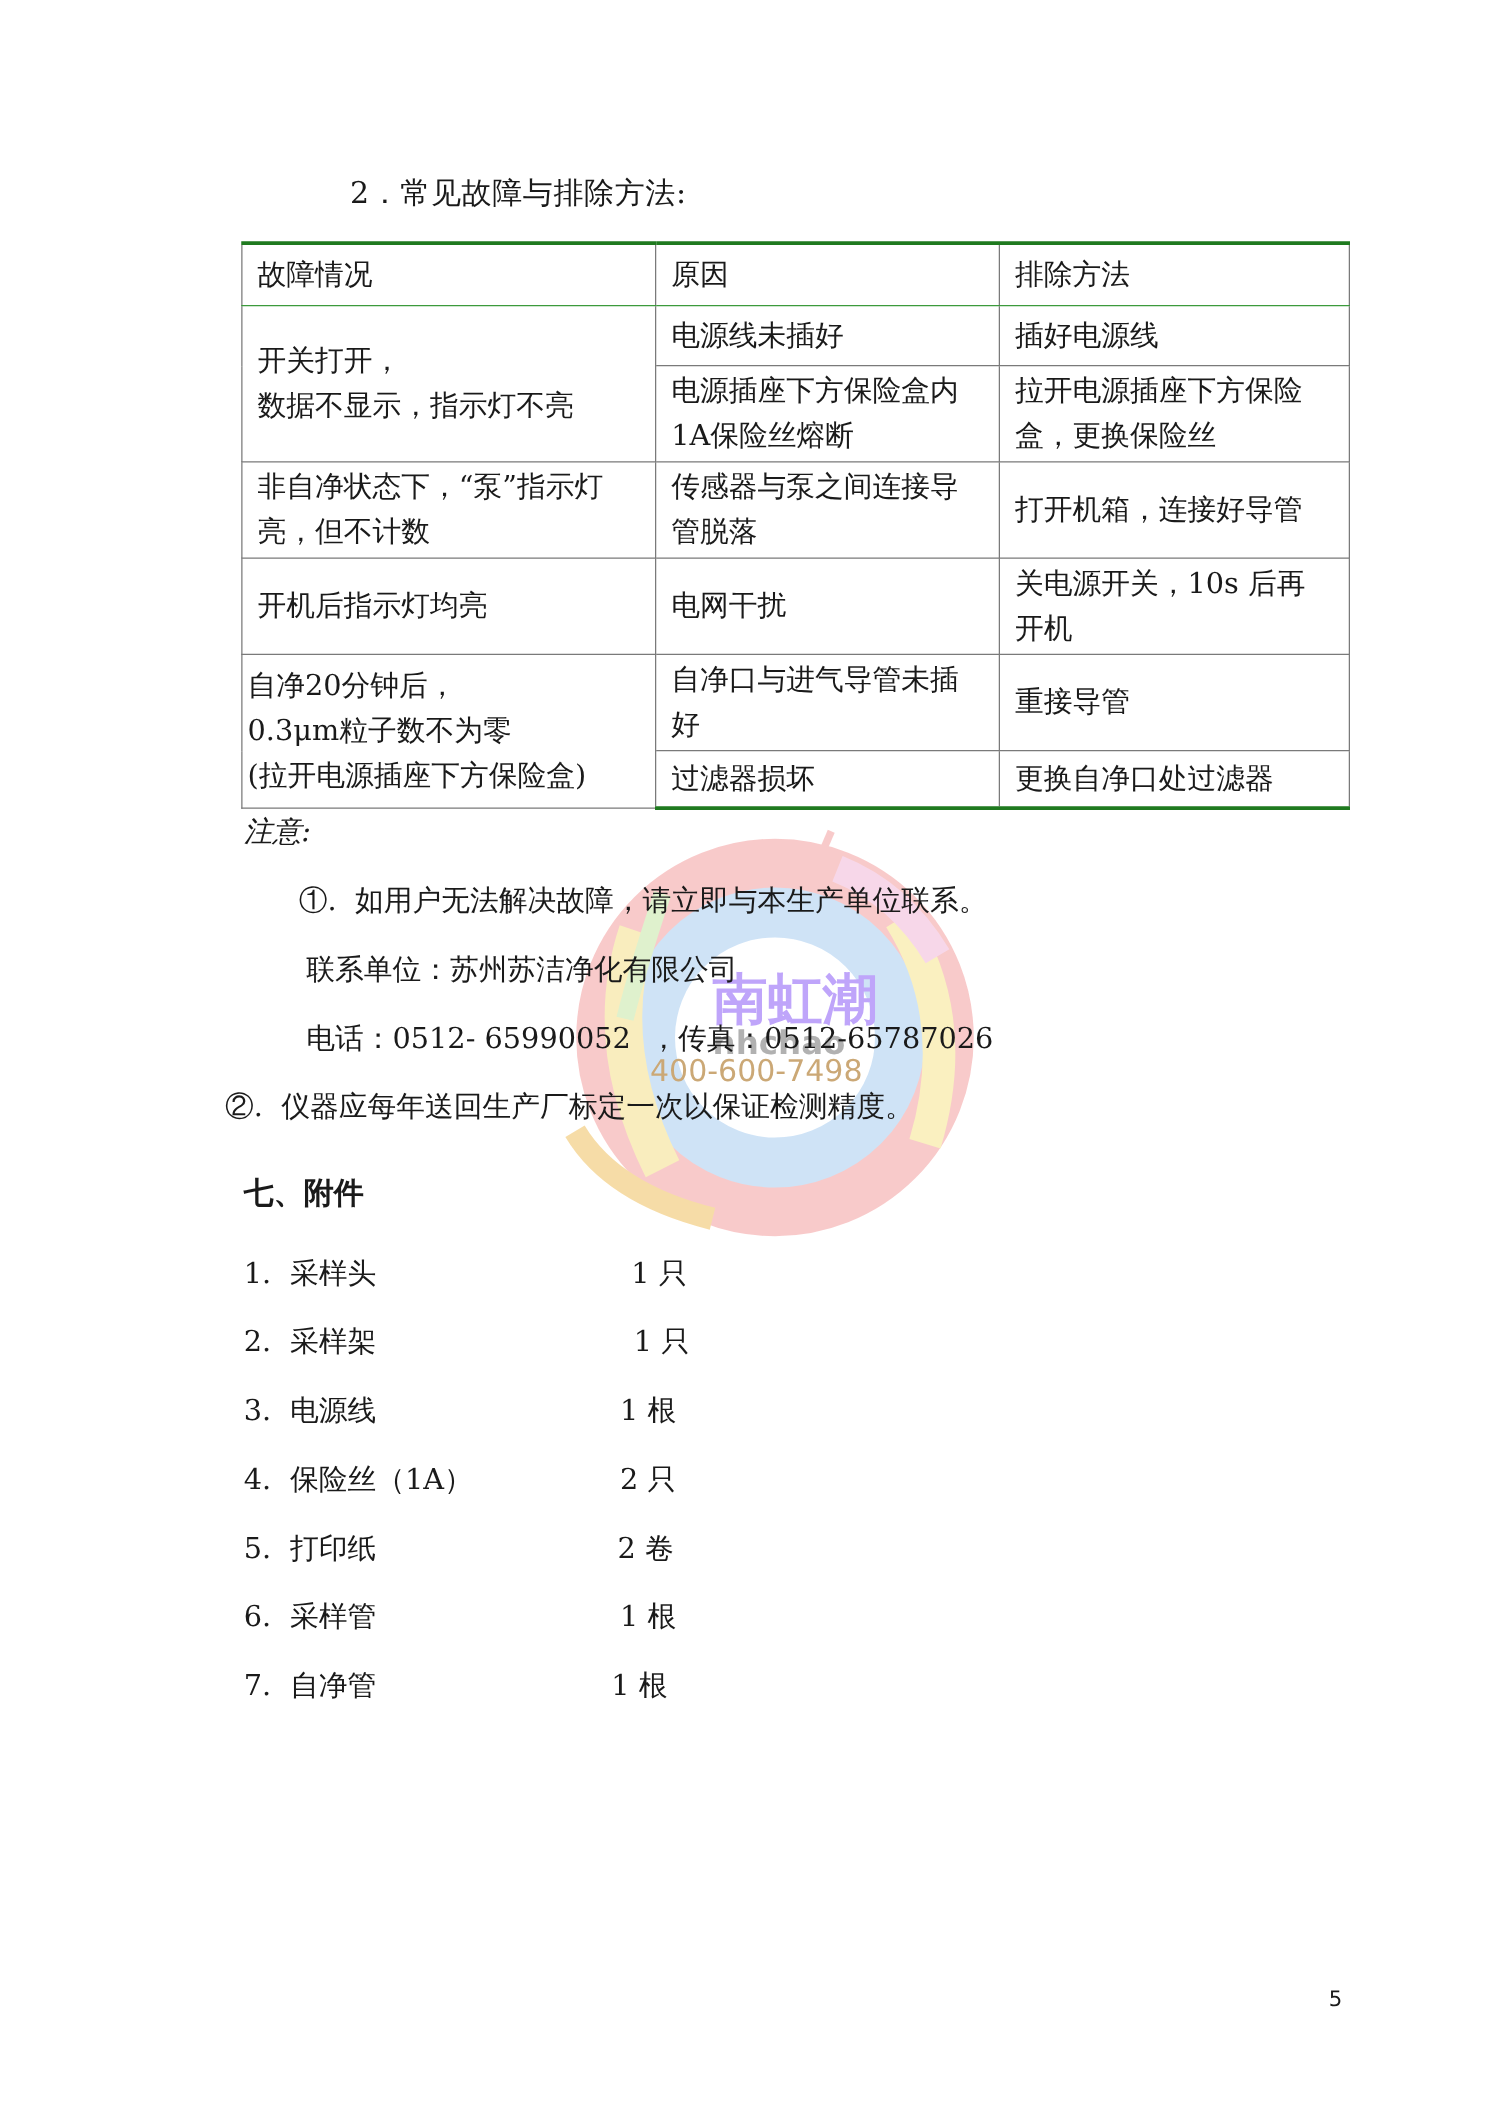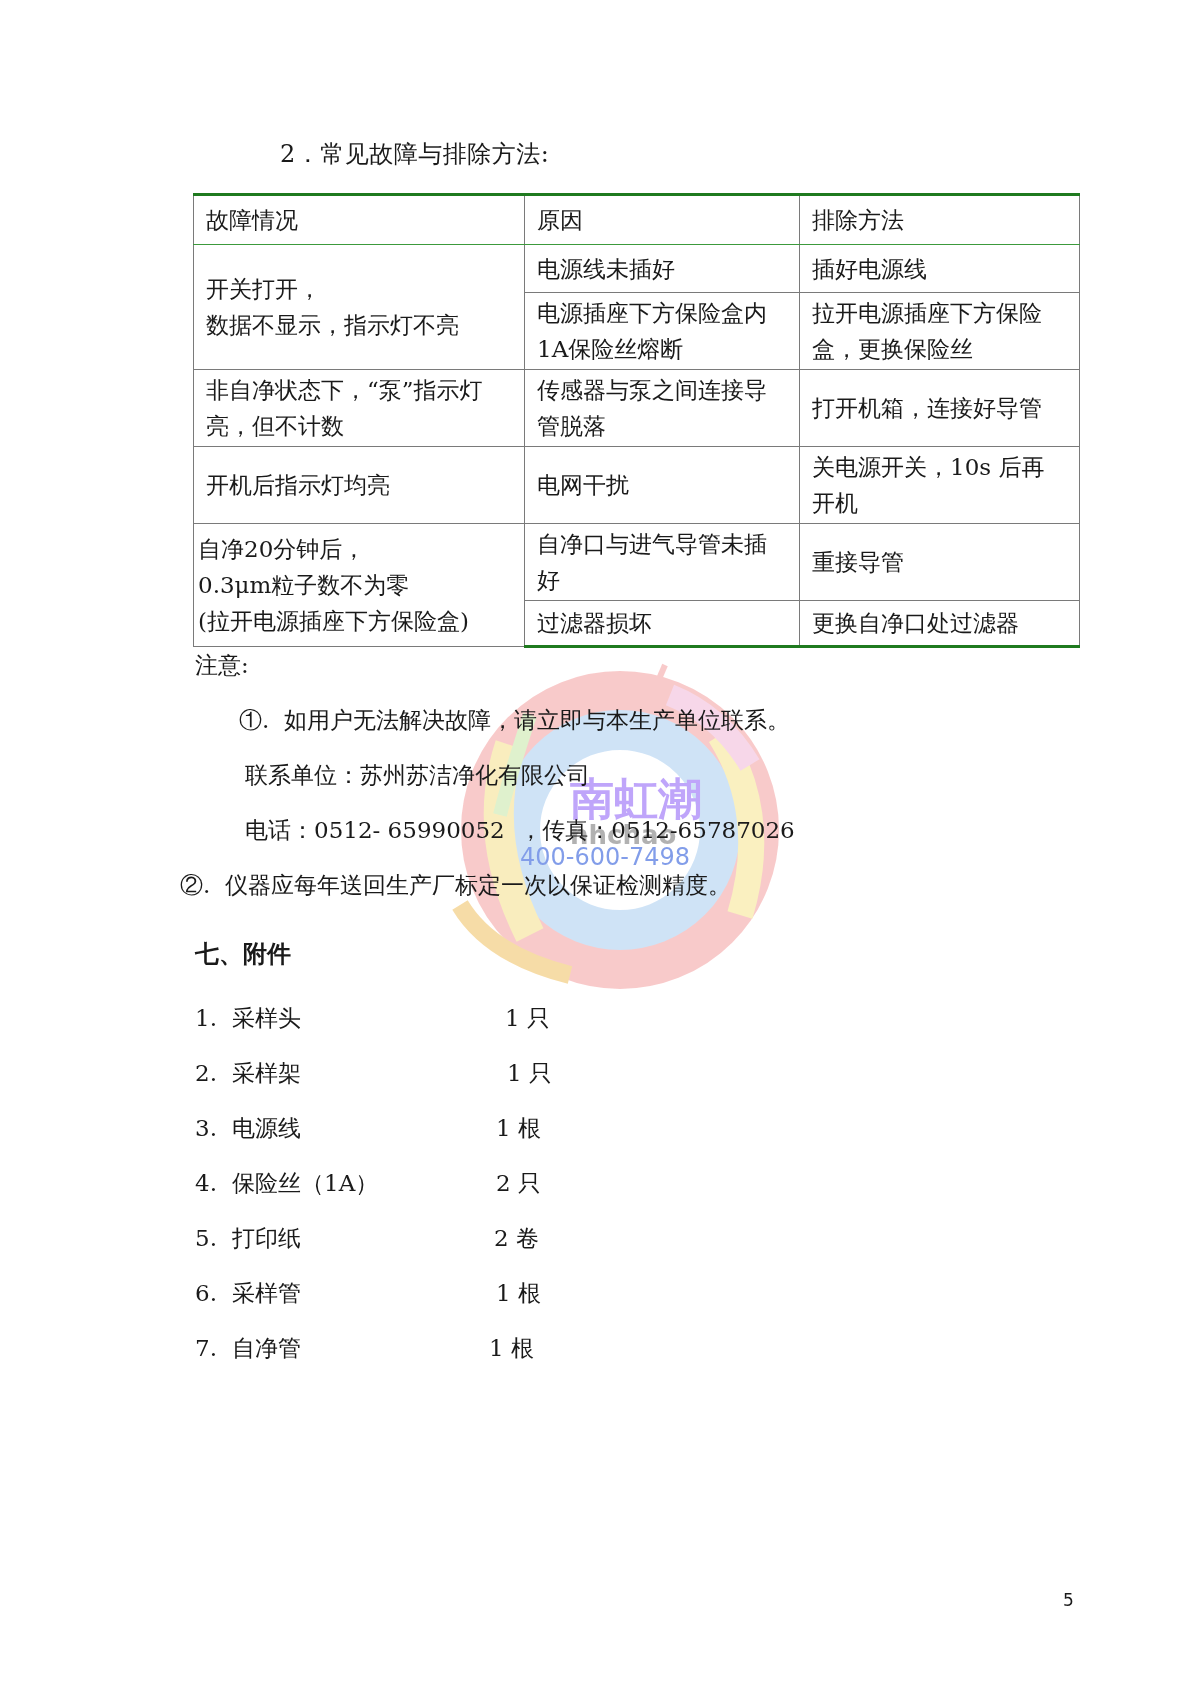--- a/index.html
+++ b/index.html
@@ -8,21 +8,21 @@
   .abs { position: absolute; text-align: right; }
   .heading { left: 280px; top: 138px; font-size: 24px; letter-spacing: 0.5px; }
   table.faults { position: absolute; left: 193px; top: 193px; width: 887px;
     border-collapse: collapse; font-size: 23px; line-height: 36px; }
   table.faults td { border: 1.5px solid #7a7a7a; padding: 2px 12px; vertical-align: middle; }
   table.faults tr:first-child td { border-top: 3px solid #1f7a1f; }
   table.faults tr.hdr td { border-bottom: 1.5px solid #3c9a3c; height: 44px; }
   table.faults tr:last-child td { border-bottom: 3px solid #1f7a1f; margin-left: 36px; }
   table.faults td.c1 { width: 306px; }
   table.faults td.c2 { width: 250px; }
-  .note-title { left: 195px; top: 650px; font-size: 23px; }
+  .note-title { left: 195px; top: 650px; font-size: 23px; font-style: italic; }
   .line { font-size: 23px; white-space: pre; }
   .acc-title { left: 195px; top: 938px; font-size: 24px; font-weight: bold; }
   .acc-item { position: absolute; left: 195px; font-size: 23px; }
   .acc-item .num { display: inline-block; width: 37px; }
   .acc-item .qty { position: absolute; white-space: nowrap; text-align: center; }
   .page-num { left: 1063px; top: 1590px; font-family: "DejaVu Sans", sans-serif; font-size: 17px; }
   .watermark { position: absolute; left: 420px; top: 655px; width: 400px; height: 340px; opacity: 0.55; pointer-events: none; }
   .wm-text { position: absolute; font-family: "DejaVu Sans", sans-serif; font-weight: bold; }
 </style>
 </head>
@@ -34,21 +34,21 @@
     <circle cx="200" cy="175" r="100" fill="none" stroke="#a9cdf0" stroke-width="40"></circle>
     <path d="M90 90 Q60 180 110 280" stroke="#f5e08a" stroke-width="30" fill="none"></path>
     <path d="M300 80 Q350 160 320 260" stroke="#f6e58d" stroke-width="26" fill="none"></path>
     <path d="M250 40 Q300 60 330 110" stroke="#f2b8d8" stroke-width="22" fill="none"></path>
     <path d="M110 60 Q90 120 80 160" stroke="#c5e6a6" stroke-width="14" fill="none"></path>
     <path d="M40 250 Q70 300 150 320" stroke="#f0c060" stroke-width="18" fill="none"></path>
     <path d="M245 10 L230 45" stroke="#f4a0a0" stroke-width="6"></path>
   </svg>
   <div class="wm-text" style="left:150px; top:115px; font-size:44px; color:#8b5cf6;">南虹潮</div>
   <div class="wm-text" style="left:150px; top:165px; font-size:26px; color:#737373;">nhchao</div>
-  <div class="wm-text" style="left:100px; top:188px; font-size:24px; color:#1d4ed8; font-weight:normal;">400-600-7498</div>
+  <div class="wm-text" style="left:100px; top:188px; font-size:24px; color:#a16207; font-weight:normal;">400-600-7498</div>
 </div>
 
 <div class="abs heading">2．常见故障与排除方法:</div>
 
 <table class="faults">
   <tbody>
       <tr class="hdr">
     <td class="c1">故障情况</td>
     <td class="c2">原因</td>
     <td>排除方法</td>

